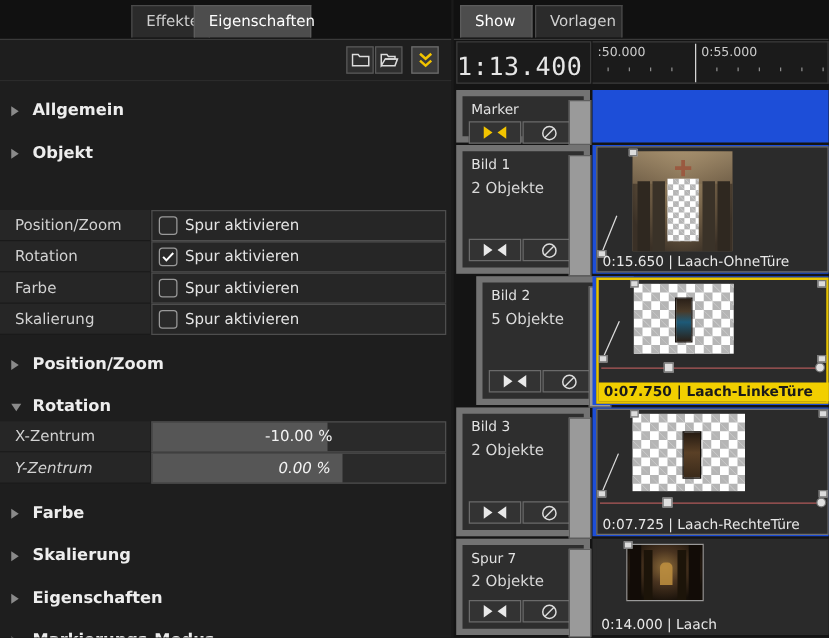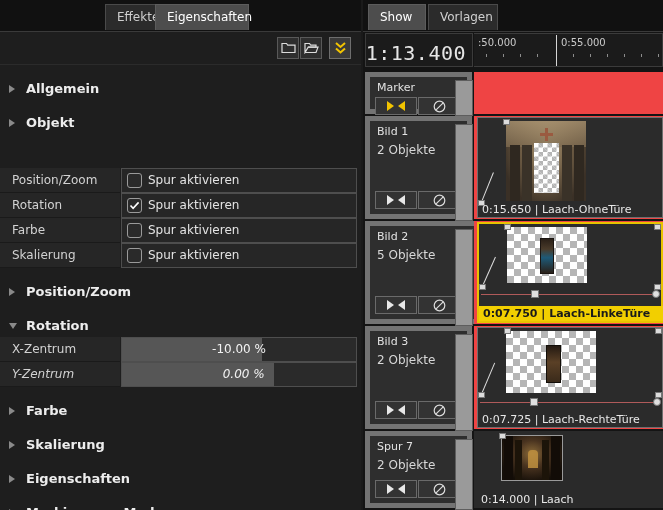--- a/index.html
+++ b/index.html
@@ -61,21 +61,21 @@
 
   .trackhdr{position:absolute;left:2px;background:#2e2e2e;border:5px solid #737373;
             box-sizing:border-box;}
   .trackhdr .tname{position:absolute;left:7px;top:4px;font-size:11px;color:#e2e2e2;}
   .trackhdr .tobj{position:absolute;left:7px;top:22px;font-size:12px;color:#d8d8d8;}
   .tgbtn{position:absolute;height:18px;background:#333;border:1px solid #6a6a6a;
          box-sizing:border-box;}
   .tslider{position:absolute;width:18px;background:#9a9a9a;border:1px solid #5e5e5e;
            box-sizing:border-box;}
 
-  .clipzone{position:absolute;left:111px;background:#ef4444;}
+  .clipzone{position:absolute;left:111px;background:#1d4ed8;}
   .clip{position:absolute;box-sizing:border-box;background:#2b2b2b;border:1px solid #6f6f6f;}
   .clip.sel{border:2px solid #e8c300;}
   .cliplab{position:absolute;left:0;bottom:0;height:15px;line-height:15px;
            font-size:11px;color:#e8e8e8;padding-left:4px;white-space:nowrap;overflow:hidden;}
   .clip.sel .cliplab{background:#f2cf00;color:#1a1a1a;font-weight:600;}
   .thumb{position:absolute;overflow:hidden;background:#8c8c8c;}
   .checker{position:absolute;inset:0;
     background-image:linear-gradient(45deg,#b5b5b5 25%,transparent 25%,transparent 75%,#b5b5b5 75%),
                      linear-gradient(45deg,#b5b5b5 25%,#fff 25%,#fff 75%,#b5b5b5 75%);
     background-size:14px 14px;background-position:0 0,7px 7px;}
@@ -286,21 +286,21 @@
           <div class="checker" style="left:28px;top:22px;width:25px;height:50px;right:auto;bottom:auto;
                background-size:9px 9px;background-position:0 0,4.5px 4.5px;"></div>
         </div>
         <div class="fadeline" style="left:3px;top:84px;width:32px;transform:rotate(-68deg);"></div>
         <span class="handle" style="left:0px;top:82px;"></span>
         <span class="handle" style="left:25px;top:1px;"></span>
         <div class="cliplab" style="width:100%">0:15.650  |  Laach-OhneTüre</div>
       </div>
     </div>
 
-    <div class="trackhdr" style="top:221px;height:103px;width:126px;">
+    <div class="trackhdr" style="top:221px;height:103px;width:126px;margin-left:16px;">
       <span class="tname">Bild 2</span>
       <span class="tobj">5 Objekte</span>
       <div class="tgbtn" style="left:5px;bottom:5px;width:42px;">
         <svg width="22" height="12" viewBox="0 0 22 12" style="margin:2px auto 0;display:block">
           <path d="M2 1v10l7-5z" fill="#e8e8e8"></path>
             <path d="M20 1v10l-7-5z" fill="#e8e8e8"></path>
         </svg>
       </div>
       <div class="tgbtn" style="left:48px;bottom:5px;width:42px;">
         <svg width="13" height="13" viewBox="0 0 13 13" style="margin:2px auto 0;display:block">

